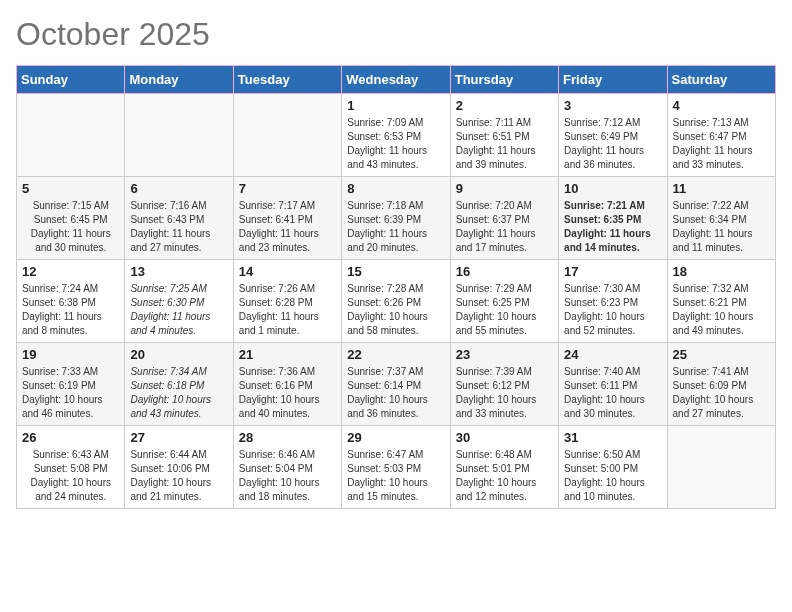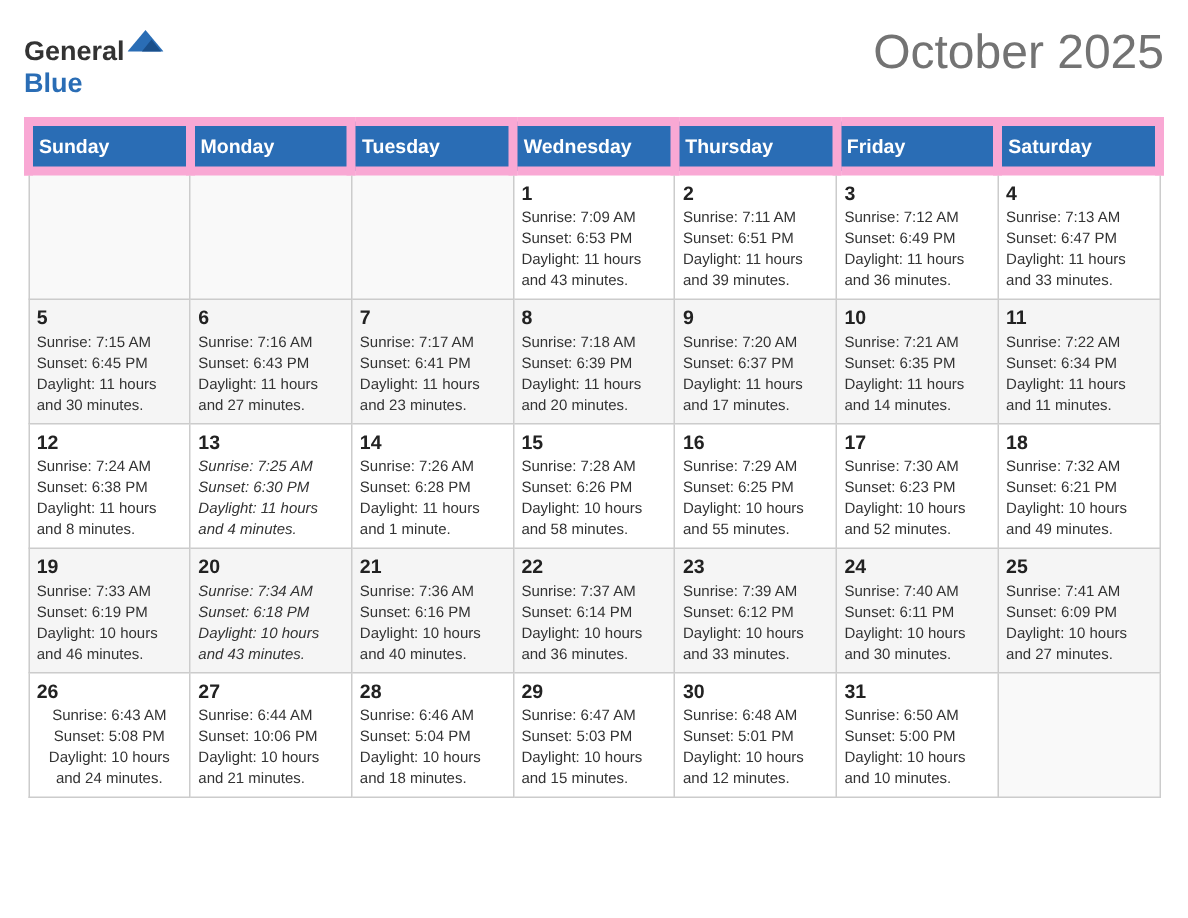--- a/index.html
+++ b/index.html
@@ -42,21 +42,21 @@
       border-collapse: collapse;
       border: 1px solid #ccc;
     }
     .calendar th {
       background-color: #2a6db5;
       color: white;
       font-size: 13px;
       font-weight: bold;
       padding: 6px 4px;
       text-align: left;
-      border: 6px solid #f9a8d4;
+      border: 1px solid #f9a8d4;
     }
     .calendar td {
       vertical-align: top;
       border: 1px solid #ccc;
       padding: 4px 5px;
       width: 107px;
       min-height: 80px;
       font-size: 10.5px;
       color: #333;
       background: #fff;
@@ -79,29 +79,20 @@
     .day-info {
       font-size: 10px;
       line-height: 1.4;
       color: #333;
     }
   </style>
 </head>
 <body>
 
 <div class="header">
-  <div class="logo">
-    <div>
-      <span style="font-size:18px;font-weight:bold;color:#333;">General</span><svg class="logo-icon" viewBox="0 0 30 24" xmlns="http://www.w3.org/2000/svg">
-          <polygon points="0,20 15,2 30,20" fill="#2a6db5"></polygon>
-          <polygon points="12,20 20,10 28,20" fill="#1a4f8a"></polygon>
-        </svg><br>
-      <span style="font-size:18px;font-weight:bold;color:#2a6db5;">Blue</span>
-    </div>
-  </div>
   <div class="title-block">
     <div class="month-title">October 2025</div>
   </div>
 </div>
 
 <table class="calendar">
   <thead>
     <tr>
     <th>Sunday</th>
         <th>Monday</th>
@@ -142,21 +133,21 @@
           <div class="day-number">4</div>
           <div class="day-info" style="white-space: pre-line;">Sunrise: 7:13 AM
 Sunset: 6:47 PM
 Daylight: 11 hours
 and 33 minutes.</div>
         </td>
       </tr>
       <tr>
         <td>
           <div class="day-number">5</div>
-          <div class="day-info" style="white-space: pre-line;">Sunrise: 7:15 AM
+          <div class="day-info" style="white-space: pre-line; text-align: center;">Sunrise: 7:15 AM
 Sunset: 6:45 PM
 Daylight: 11 hours
 and 30 minutes.</div>
         </td>
         <td>
           <div class="day-number">6</div>
           <div class="day-info" style="white-space: pre-line;">Sunrise: 7:16 AM
 Sunset: 6:43 PM
 Daylight: 11 hours
 and 27 minutes.</div>
@@ -177,21 +168,21 @@
         </td>
         <td>
           <div class="day-number">9</div>
           <div class="day-info" style="white-space: pre-line;">Sunrise: 7:20 AM
 Sunset: 6:37 PM
 Daylight: 11 hours
 and 17 minutes.</div>
         </td>
         <td>
           <div class="day-number">10</div>
-          <div class="day-info" style="white-space: pre-line;">Sunrise: 7:21 AM
+          <div class="day-info" style="white-space: pre-line; font-weight: bold;">Sunrise: 7:21 AM
 Sunset: 6:35 PM
 Daylight: 11 hours
 and 14 minutes.</div>
         </td>
         <td>
           <div class="day-number">11</div>
           <div class="day-info" style="white-space: pre-line;">Sunrise: 7:22 AM
 Sunset: 6:34 PM
 Daylight: 11 hours
 and 11 minutes.</div>

